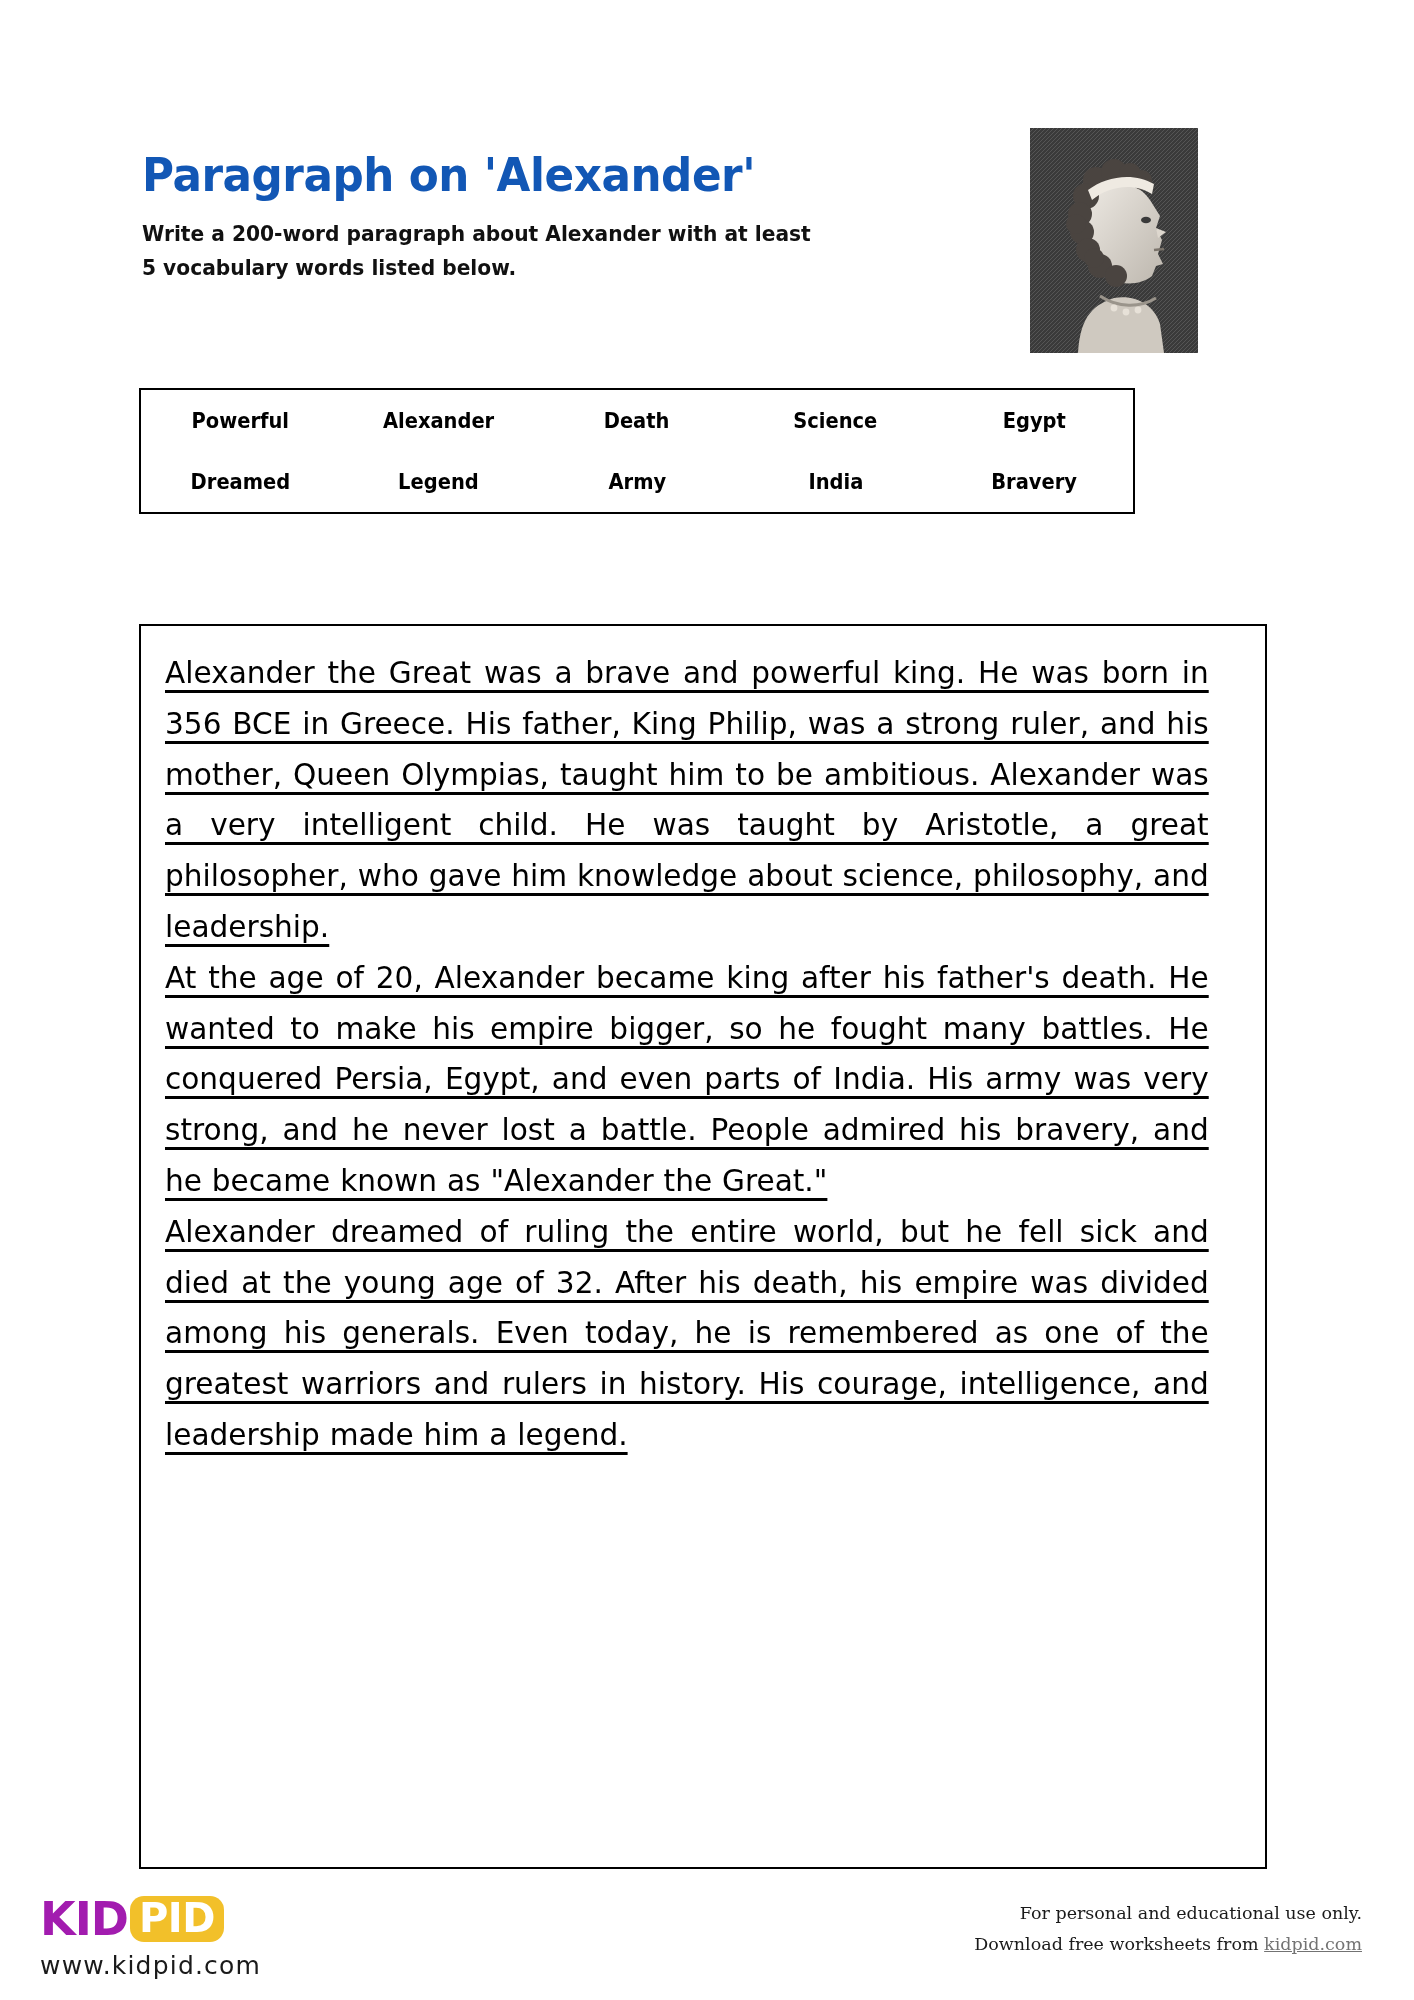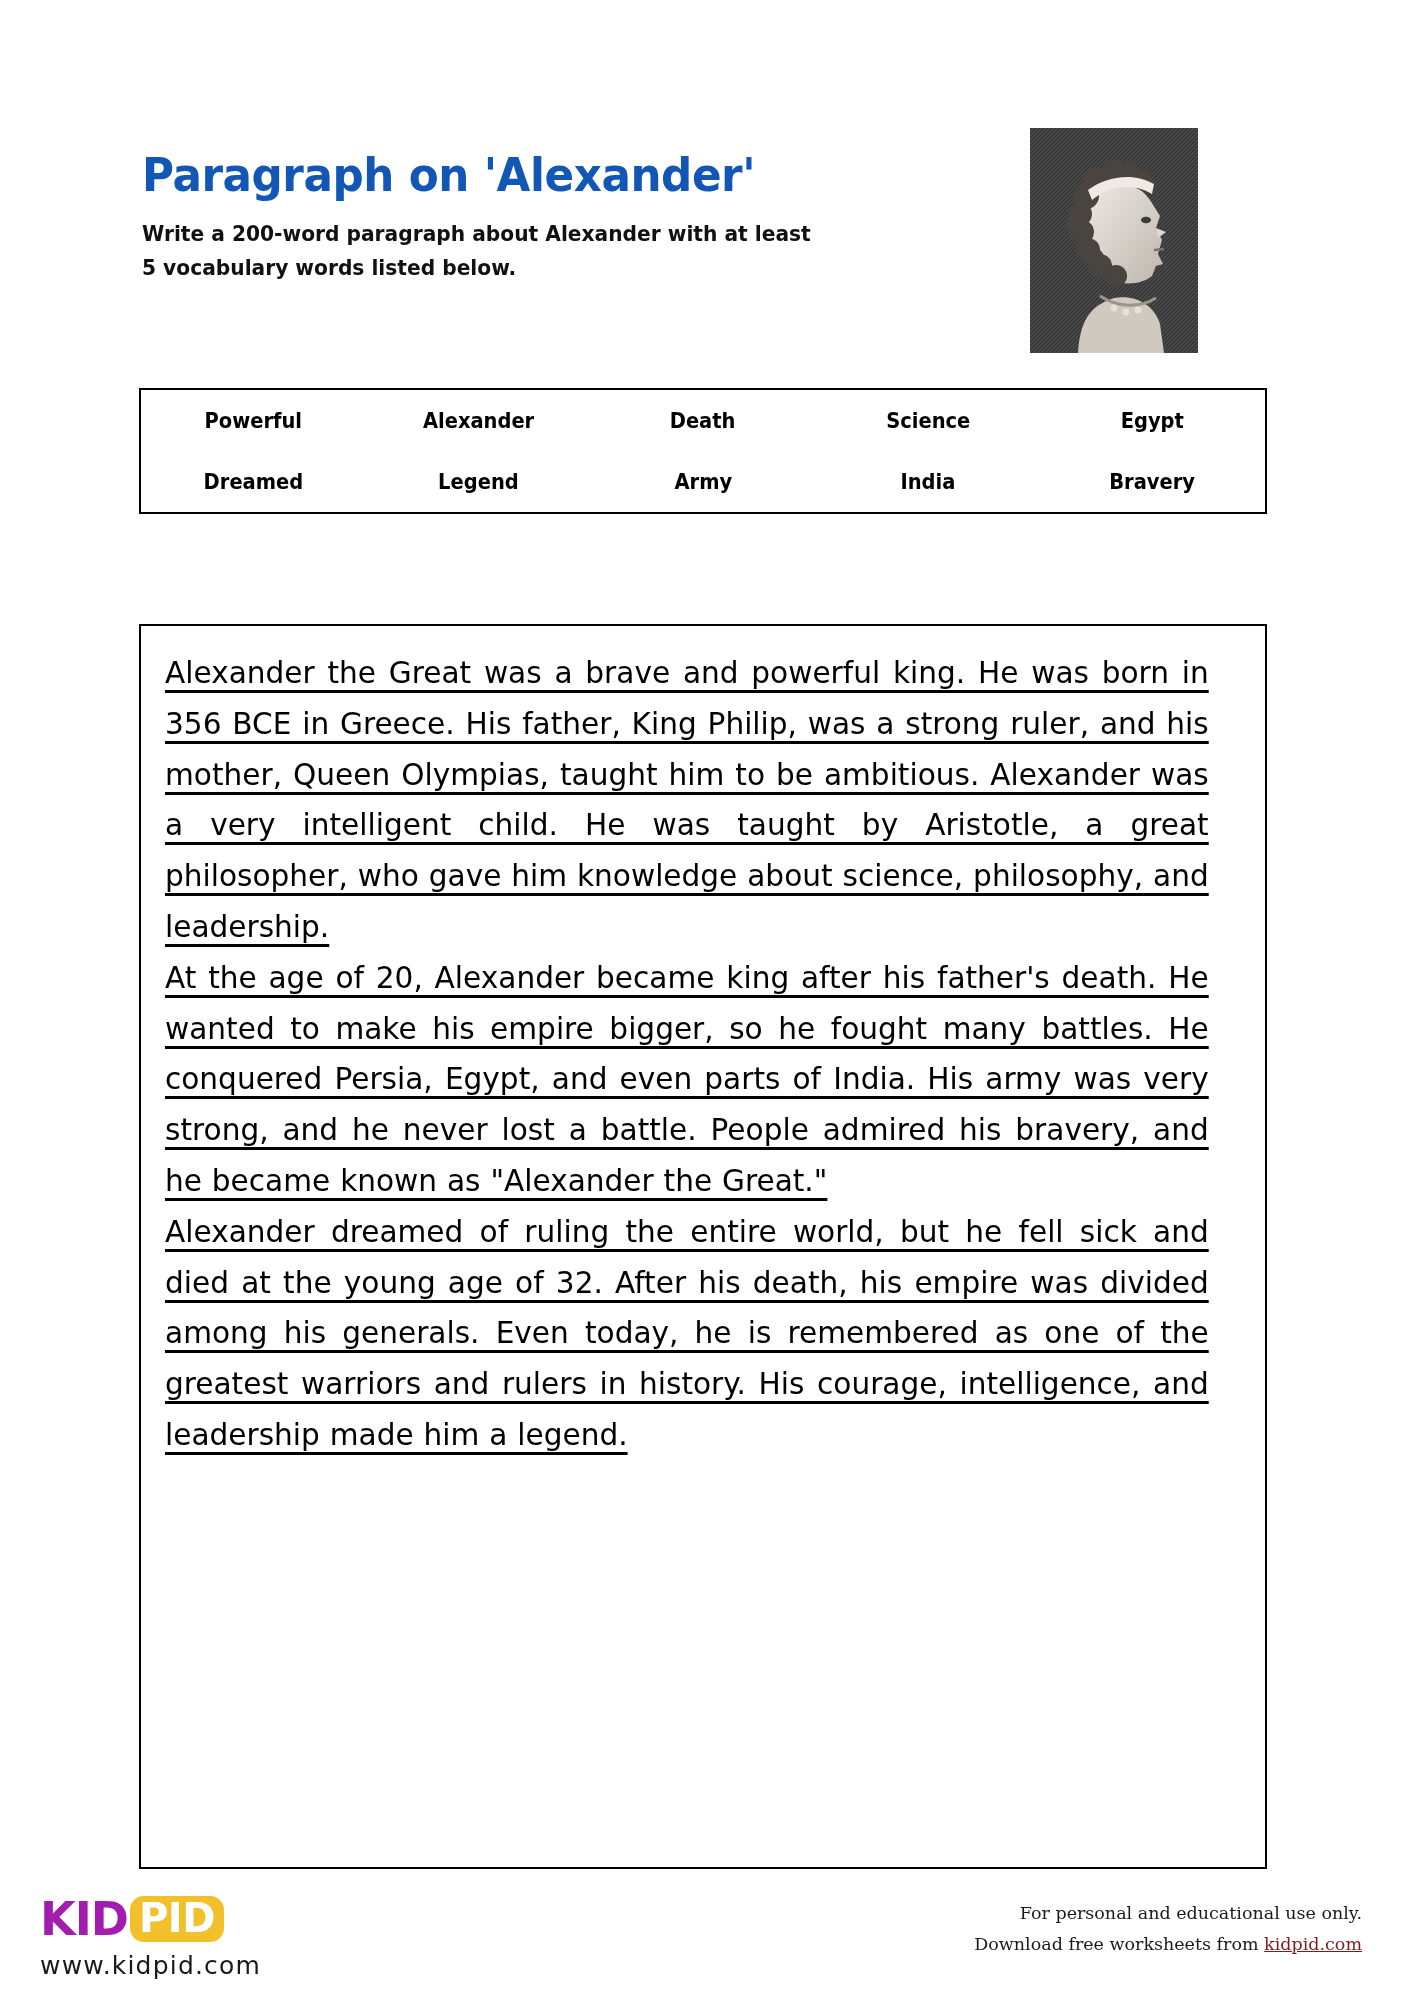--- a/index.html
+++ b/index.html
@@ -61,21 +61,21 @@
     overflow: hidden;
     background: #2c2c2c;
   }
   .portrait svg { display:block; }
 
   
   .vocab-box {
     position: absolute;
     left: 139px;
     top: 388px;
-    width: 1128px;
+    width: 996px;
     height: 126px;
     border: 2.5px solid #000000;
     box-sizing: border-box;
   }
   .vocab-grid {
     width: 100%;
     height: 100%;
     display: grid;
     grid-template-columns: repeat(5, 1fr);
     grid-template-rows: 1fr 1fr;
@@ -169,21 +169,21 @@
     right: 52px;
     top: 1898px;
     text-align: right;
     font-family: "DejaVu Serif", serif;
     font-size: 17.5px;
     color: #1a1a1a;
     line-height: 1.75;
   }
   .footer-right a,
   .footer-right .link {
-    color: #7f1d1d;
+    color: #737373;
     text-decoration: underline;
   }
 </style>
 </head>
 <body>
 
 <div class="page">
 
   <div class="header">
     <div class="title">Paragraph on 'Alexander'</div>

